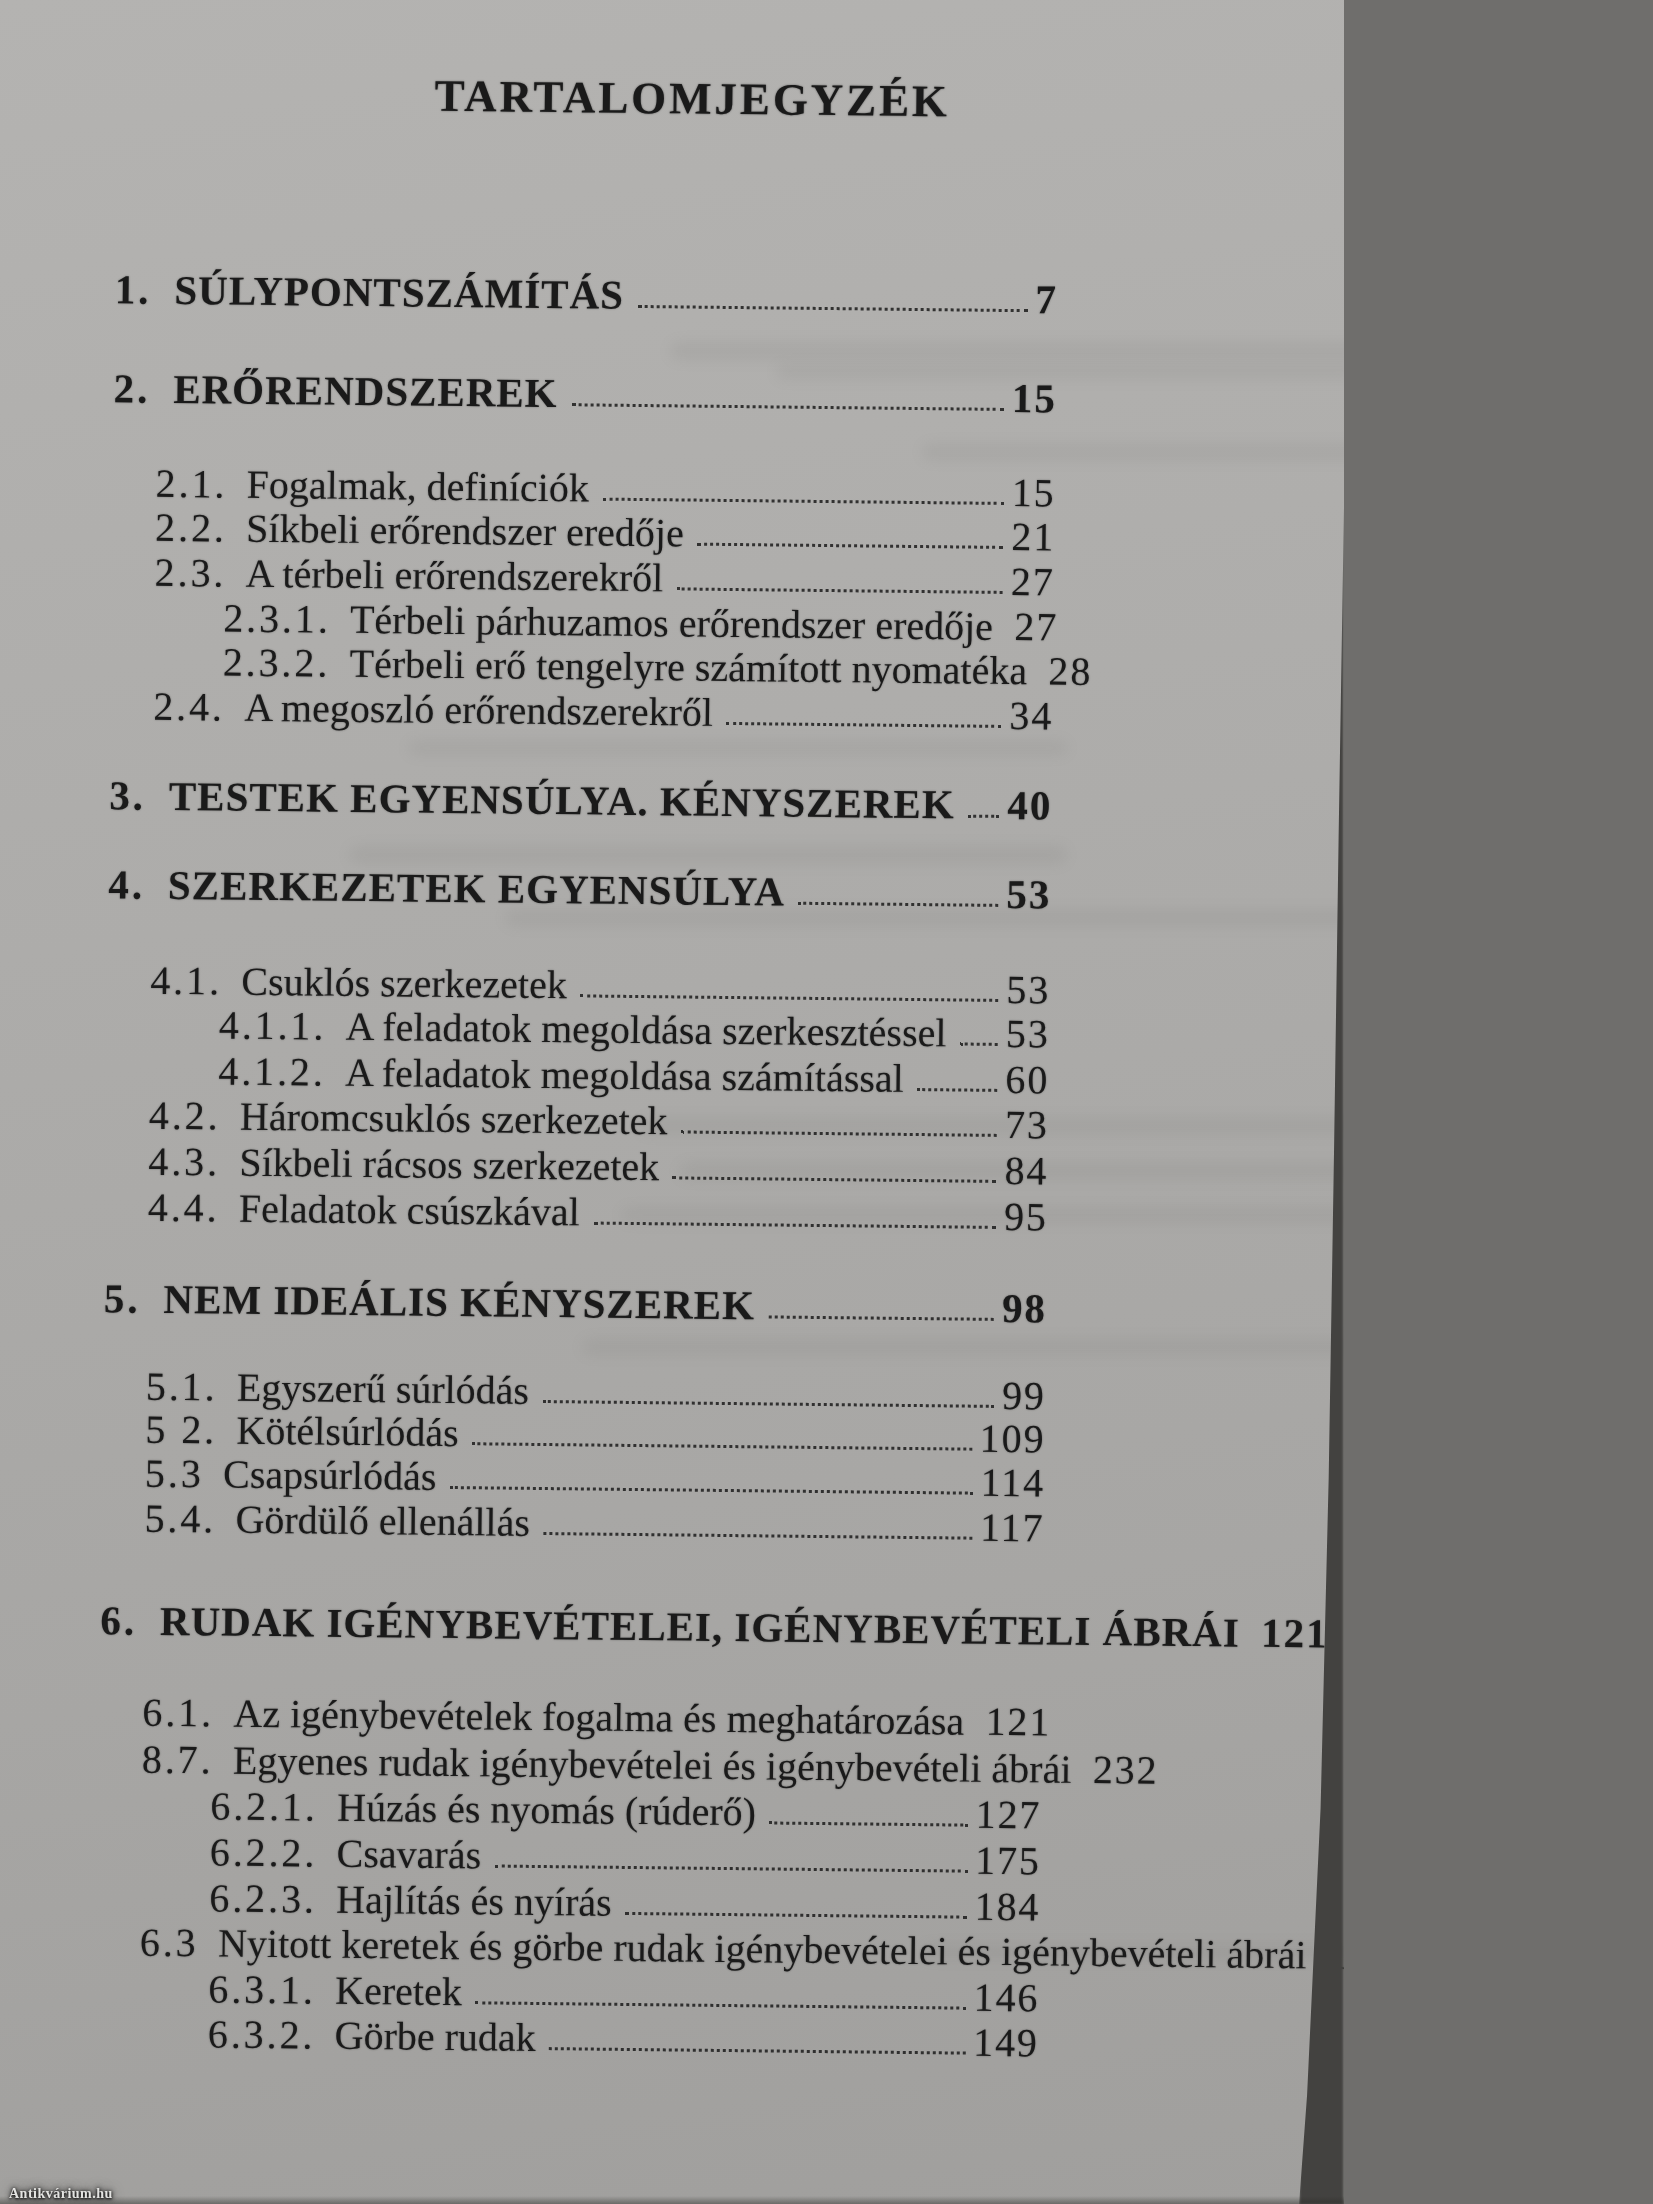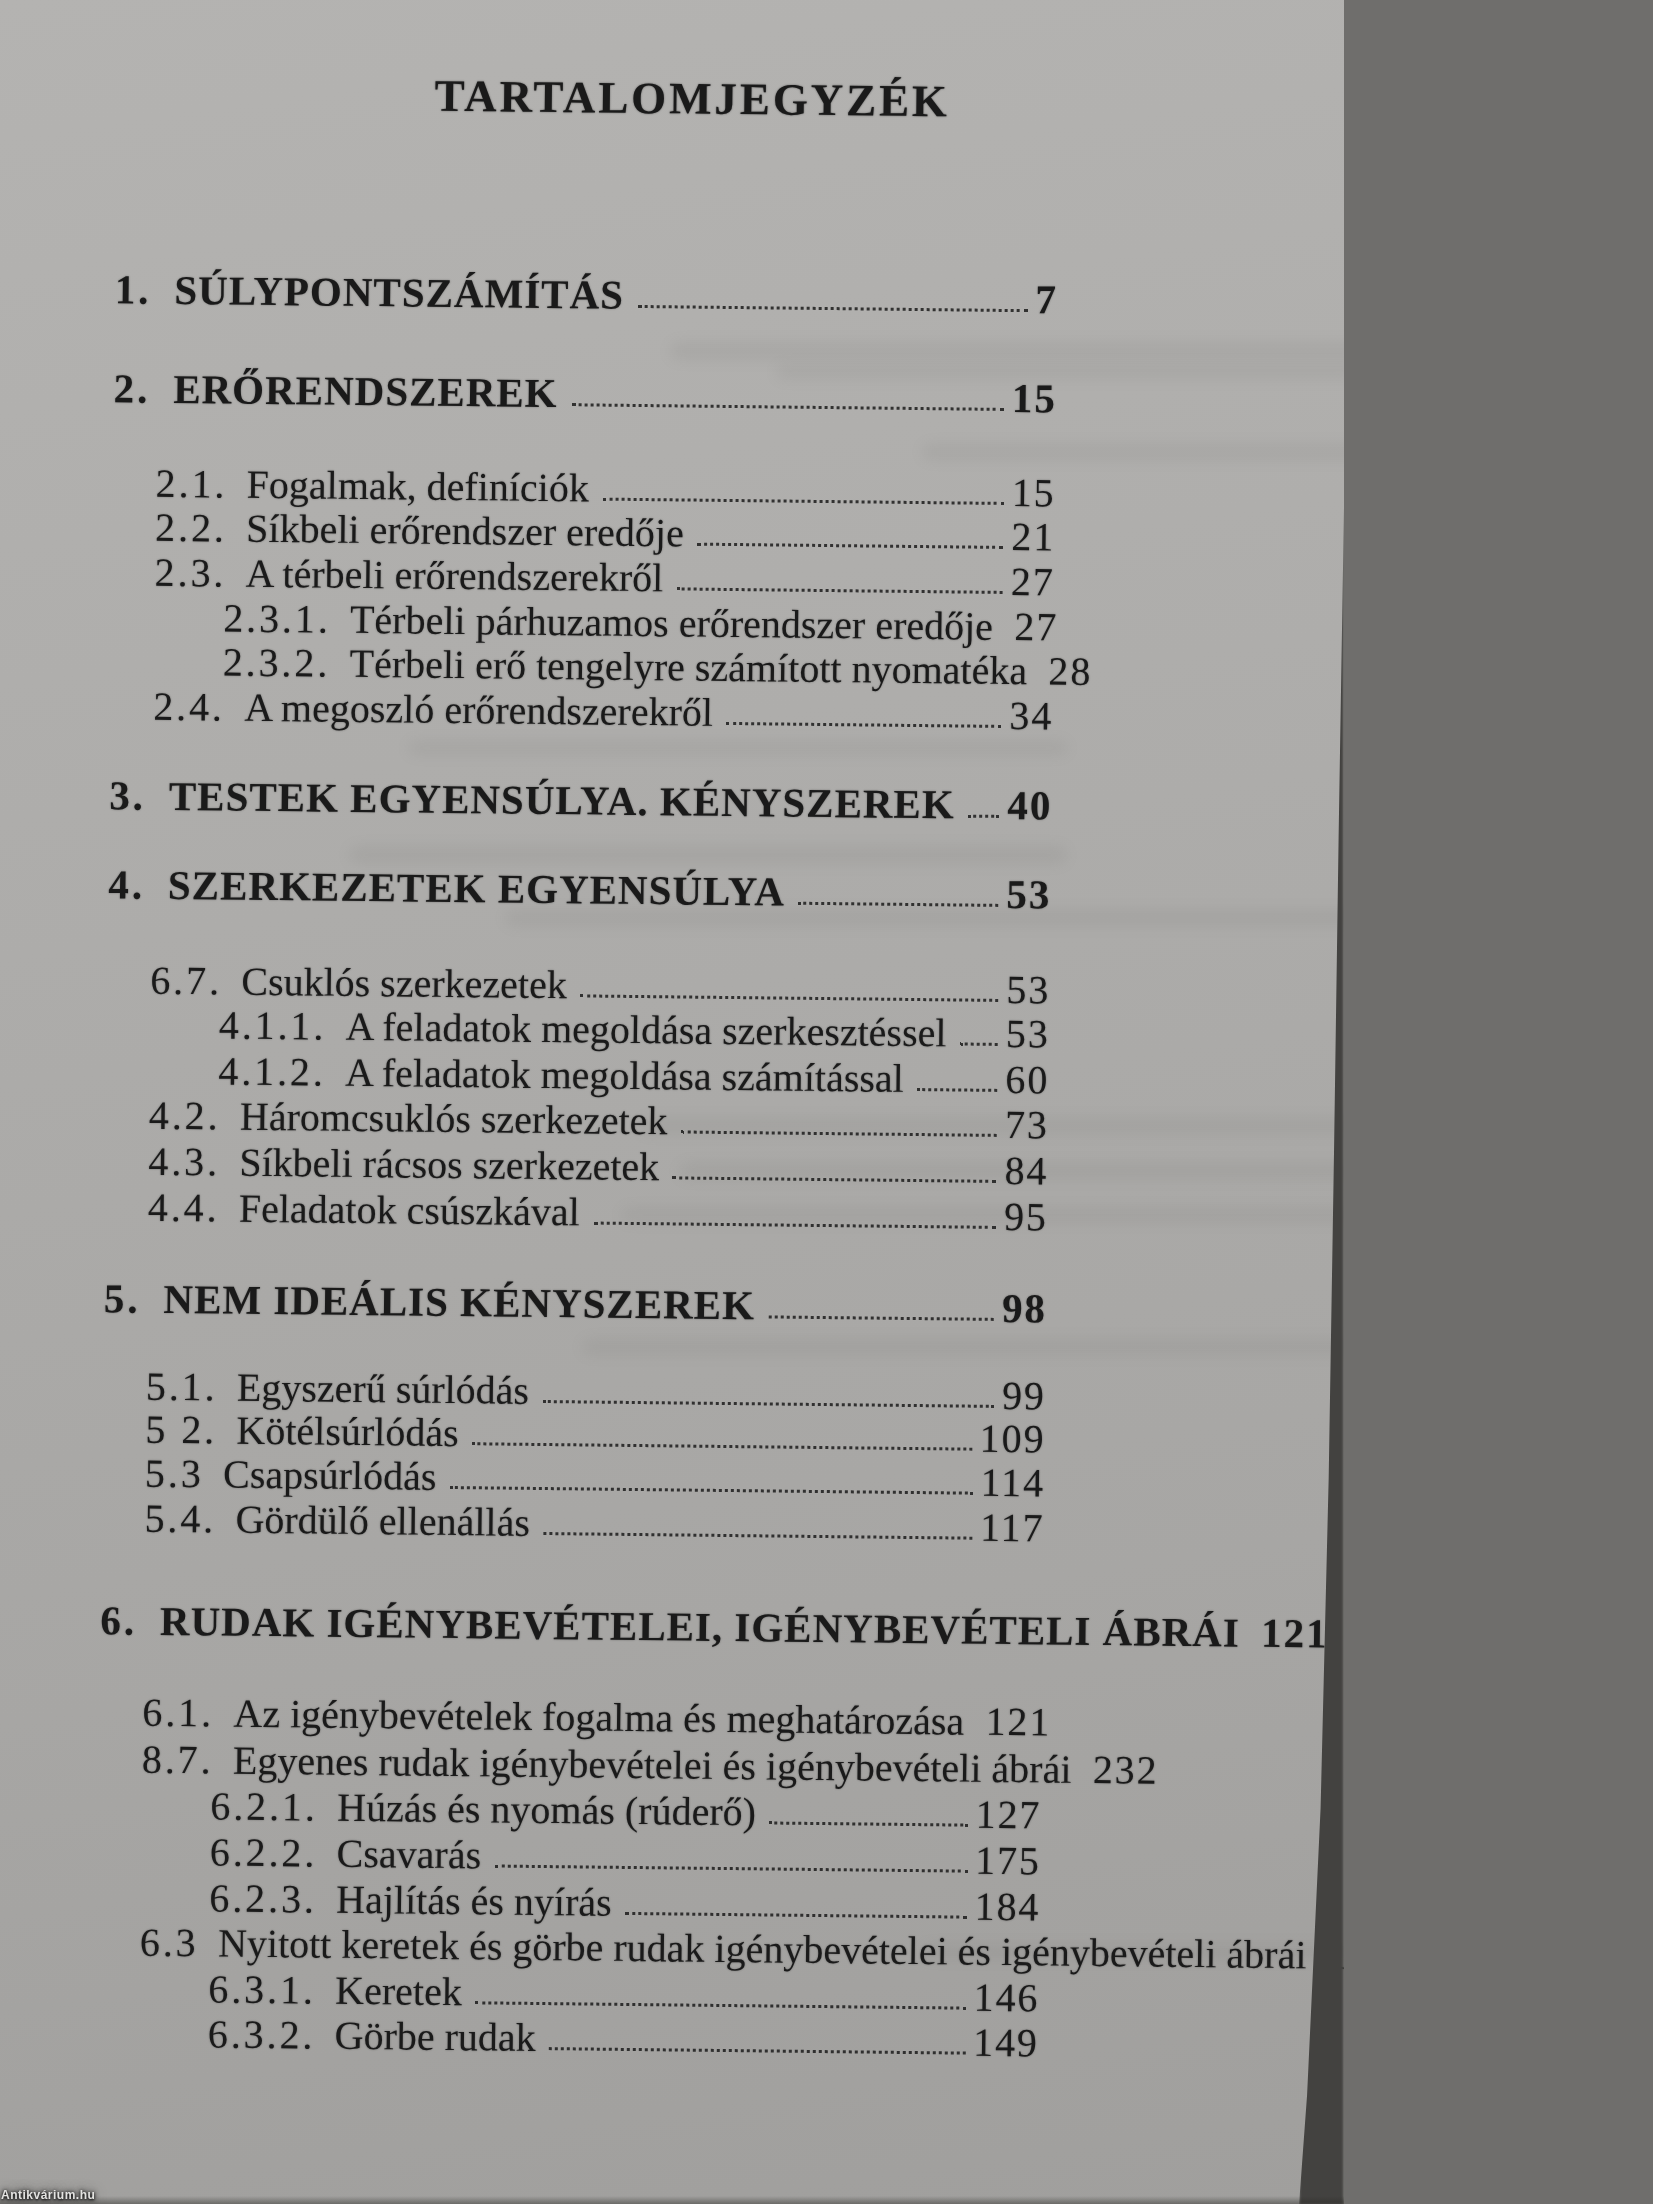--- a/index.html
+++ b/index.html
@@ -43,23 +43,23 @@
     position:absolute;top:0;right:0;width:45px;height:100%;
     background:#434240;
     clip-path:polygon(100% 23%,88% 38%,78% 52%,66% 67%,48% 82%,18% 95%,0% 100%,100% 100%);
     filter:blur(1.5px);
   }
   .edge-bottom{
     position:absolute;left:0;bottom:0;width:100%;height:8.7px;
     background:linear-gradient(to bottom,rgba(40,40,36,0),rgba(40,40,36,.5));
   }
   .watermark{
-    position:absolute;left:1px;bottom:2.9px;
-    font-family:Liberation Sans, sans-serif;
-    font-weight:bold;font-size:12px;letter-spacing:0.5px;
+    position:absolute;left:9px;bottom:2.9px;
+    font-family:Liberation Serif, serif;
+    font-weight:bold;font-size:14px;letter-spacing:0.5px;
     color:#e4e4e2;
     text-shadow:0 1px 2.9px #000,0 0 5.8px rgba(0,0,0,.9),0 0 11.6px rgba(0,0,0,.55);
   }
 </style>
 </head>
 <body>
 
 <div class="page">
 
   <div>
@@ -133,21 +133,21 @@
           <span class="leader"></span>
           <span class="pg">40</span>
         </div>
         <div class="row l1" style="top: 868px;">
           <span class="num">4.</span>
           <span class="tt">SZERKEZETEK EGYENSÚLYA</span>
           <span class="leader"></span>
           <span class="pg">53</span>
         </div>
         <div class="row l2" style="top: 964px;">
-          <span class="num">6.7.</span>
+          <span class="num">4.1.</span>
           <span class="tt">Csuklós szerkezetek</span>
           <span class="leader"></span>
           <span class="pg">53</span>
         </div>
         <div class="row l3" style="top: 1008px;">
           <span class="num">4.1.1.</span>
           <span class="tt">A feladatok megoldása szerkesztéssel</span>
           <span class="leader"></span>
           <span class="pg">53</span>
         </div>

